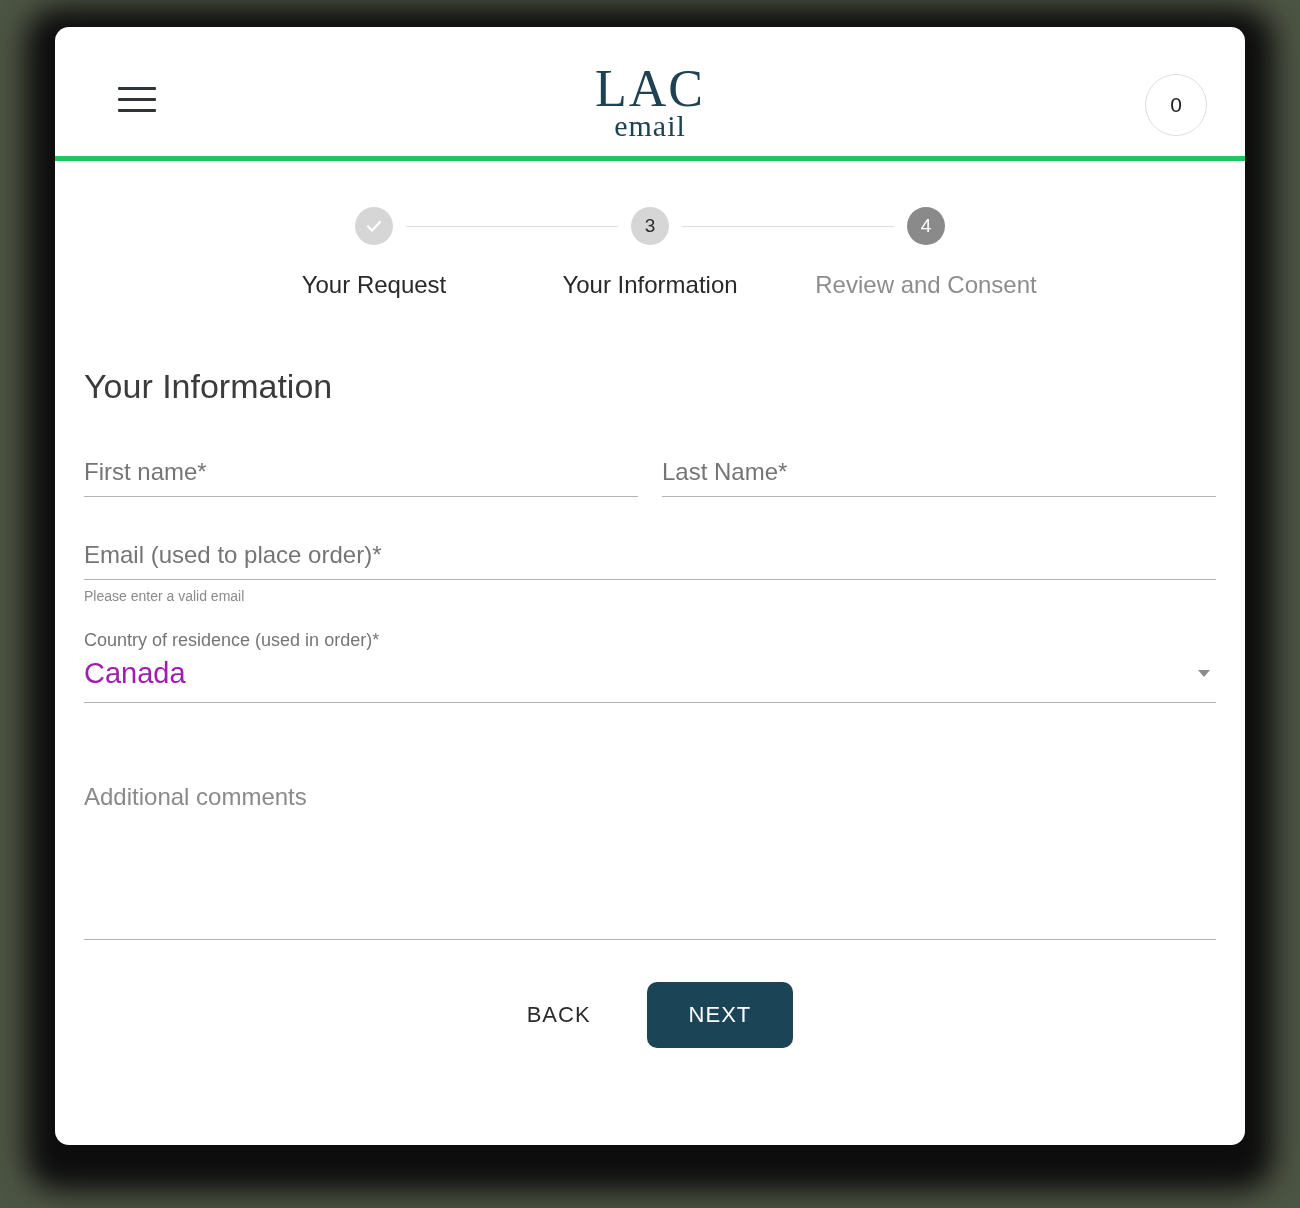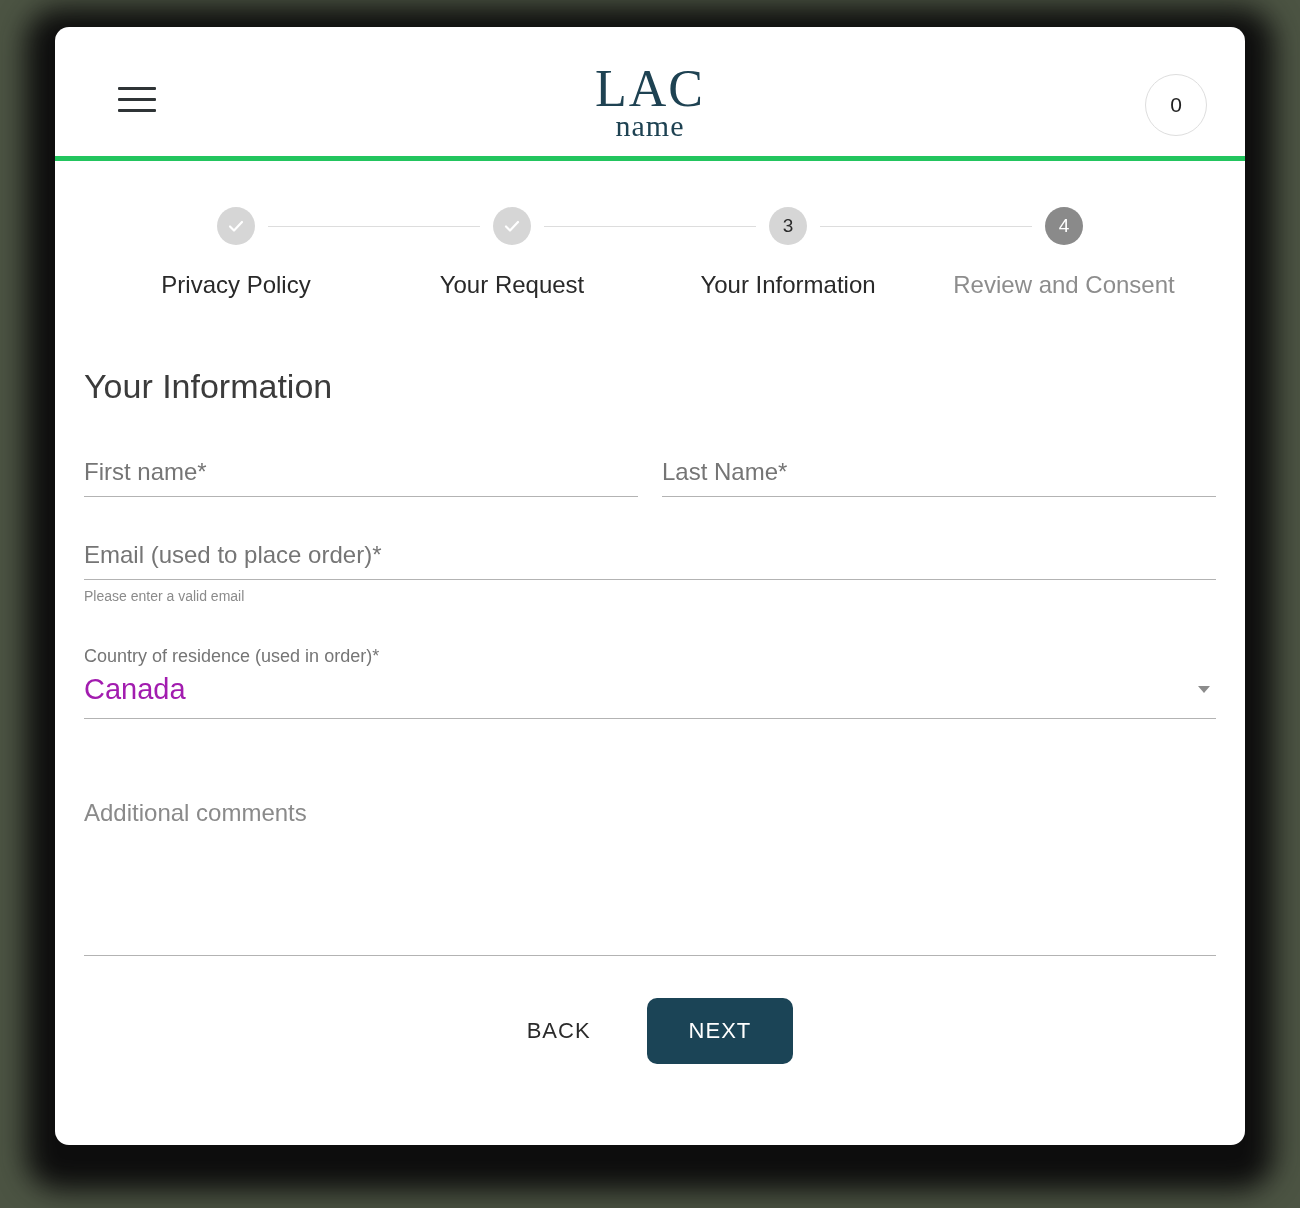--- a/index.html
+++ b/index.html
@@ -284,42 +284,31 @@
   <div id="site-header">
 
     <button id="hamburger-button">
       <span></span>
       <span></span>
       <span></span>
     </button>
 
     <div id="brand-logo">
       <span class="logo-main">LAC</span>
-      <span class="logo-sub">name</span>
+      <span class="logo-sub">email</span>
     </div>
 
     <div id="cart-badge">
       <span>0</span>
     </div>
   </div>
 
   <div id="stepper">
     <div id="stepper-track">
 
-      <div class="step">
-        <div class="step-circle">
-          <span>
-            <svg width="22" height="22" viewBox="0 0 22 22">
-              <polyline points="5,11.5 9,15.5 17,7" fill="none" stroke="#ffffff" stroke-width="2.2" stroke-linecap="round" stroke-linejoin="round"></polyline>
-            </svg>
-          </span>
-        </div>
-        <div class="step-connector"></div>
-        <div class="step-label">Privacy Policy</div>
-      </div>
 
       <div class="step">
         <div class="step-circle">
           <span>
             <svg width="22" height="22" viewBox="0 0 22 22">
               <polyline points="5,11.5 9,15.5 17,7" fill="none" stroke="#ffffff" stroke-width="2.2" stroke-linecap="round" stroke-linejoin="round"></polyline>
             </svg>
           </span>
         </div>
         <div class="step-connector"></div>
@@ -356,21 +345,21 @@
         <div class="field-line"></div>
       </div>
 
       <div class="field">
         <span class="field-label"><span>Last Name</span><span class="req-star">*</span></span>
         <div class="field-line"></div>
       </div>
 
     </div>
 
-    <div class="field" style="margin-bottom:42px;">
+    <div class="field" style="margin-bottom:26px;">
       <span class="field-label"><span>Email (used to place order)</span><span class="req-star">*</span></span>
       <div class="field-line"></div>
       <div class="field-hint">Please enter a valid email</div>
     </div>
 
     <div id="country-field">
       <span id="country-float-label"><span>Country of residence (used in order)</span><span class="req-star">*</span></span>
       <div id="country-value-row">
         <span id="country-value">Canada</span>
         <span id="country-caret"></span>

